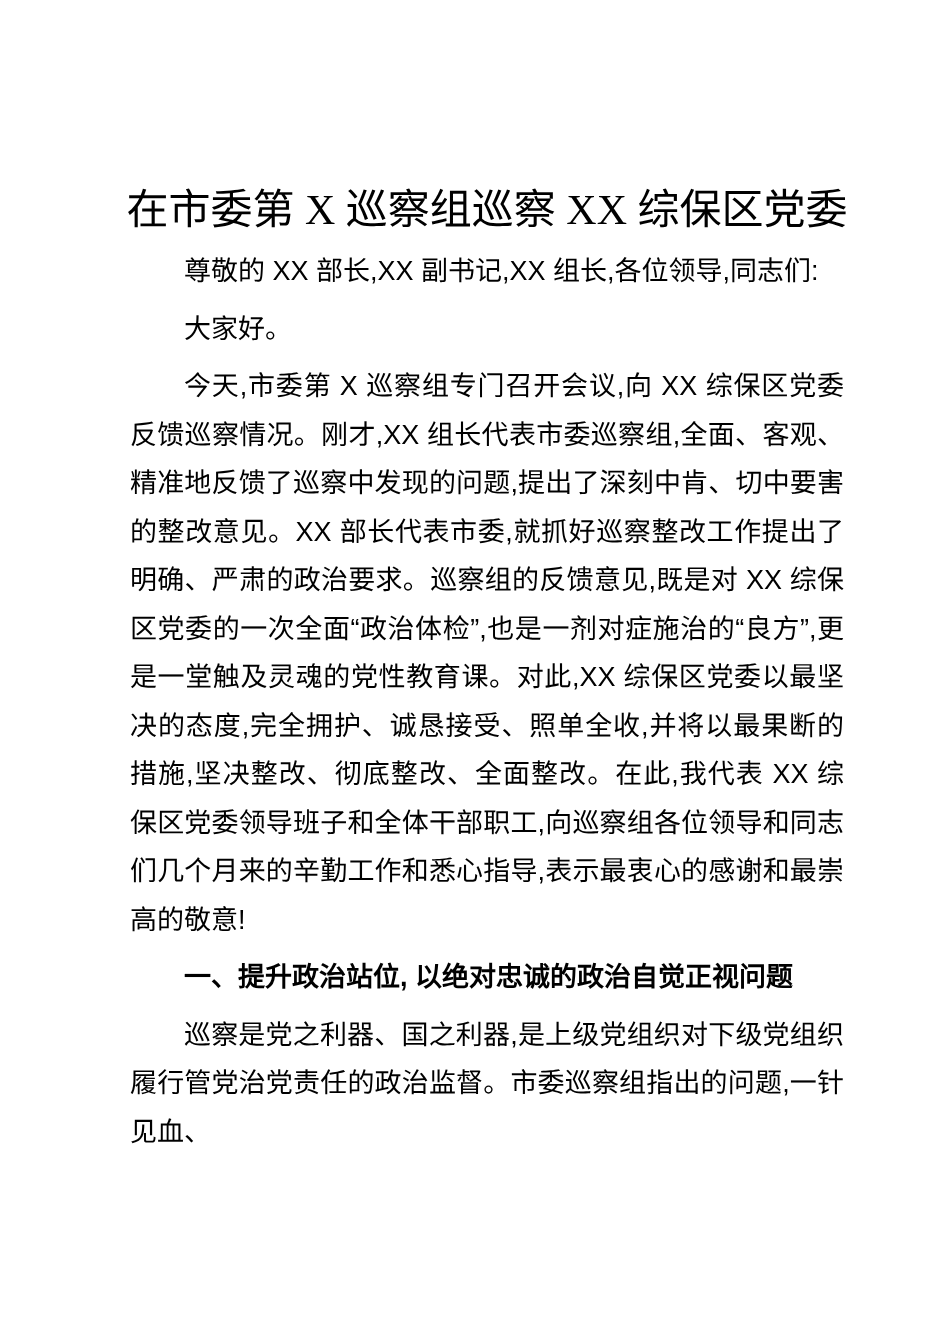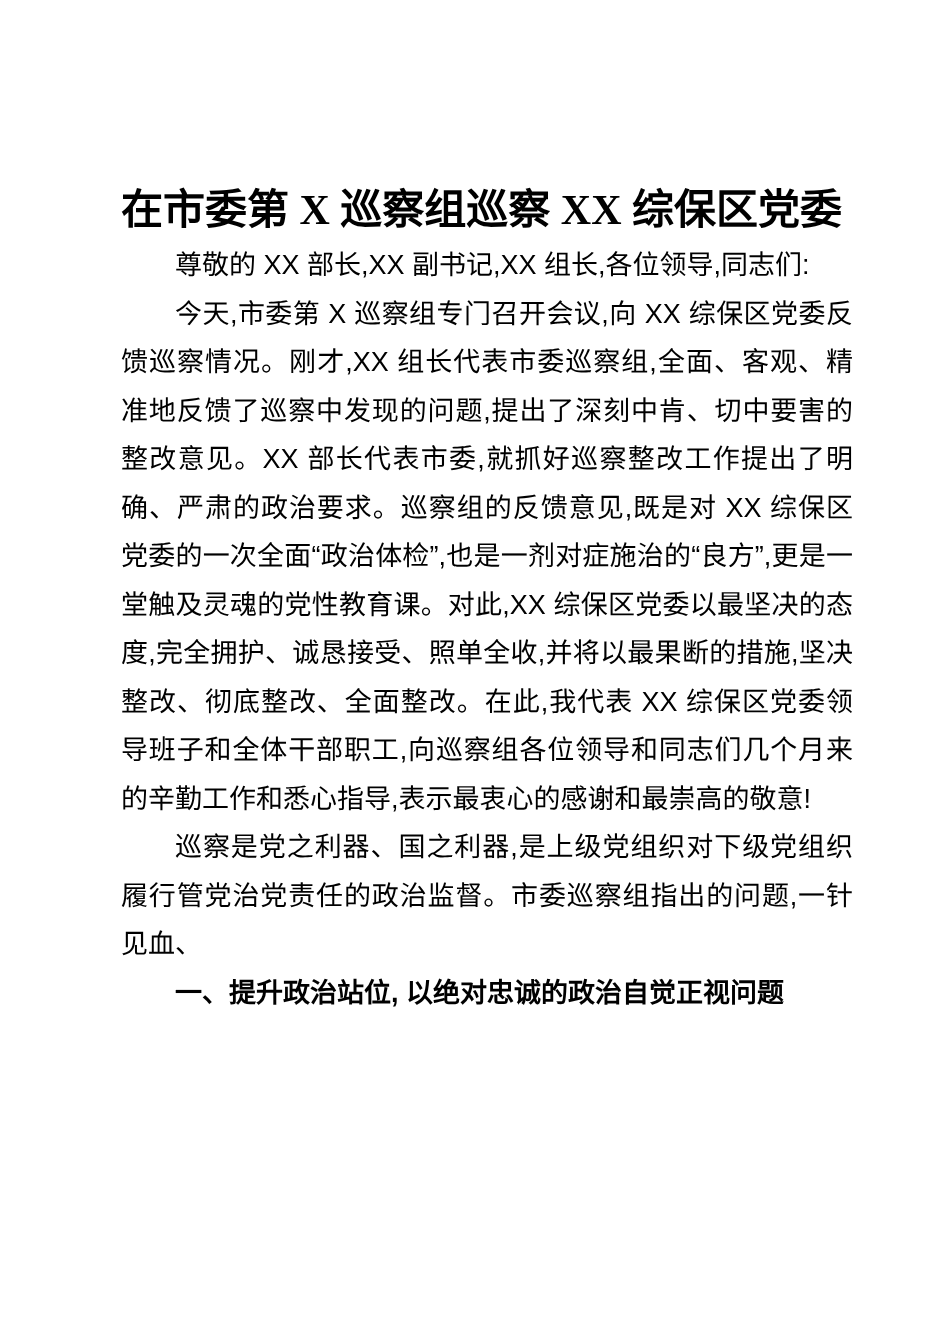--- a/index.html
+++ b/index.html
@@ -17,36 +17,36 @@
     width: 950px;
     height: 1344px;
     background: #ffffff;
     color: #000000;
     padding: 183px 97px 0 121px;
     font-family: "Liberation Sans", "DejaVu Sans", sans-serif;
   }
   .doc-title {
     margin: 0 0 3px 0;
     font-family: "Liberation Serif", "DejaVu Serif", serif;
-    font-weight: 700;
+    font-weight: 400;
     font-size: 42px;
     line-height: 55px;
-    text-align: left;
+    text-align: center;
     letter-spacing: 0;
   }
   .doc-title .title-line {
     display: block;
     white-space: nowrap;
   }
   .doc-body {
     font-size: 27px;
     line-height: 48.5px;
   }
   .para {
-    margin: 0;
+    margin: 9px;
     padding: 0;
     font-size: 27px;
     line-height: 48.5px;
     text-align: justify;
     text-justify: inter-ideograph;
     text-indent: 54px;
     word-break: break-all;
     overflow-wrap: break-word;
   }
   .para.heading {
@@ -55,17 +55,18 @@
 </style>
 </head>
 <body>
 
 <main class="page">
   <h1 class="doc-title">
     <span class="title-line">在市委第 X 巡察组巡察 XX 综保区党委</span>
   </h1>
   <section class="doc-body">
       <p class="para">尊敬的 XX 部长,XX 副书记,XX 组长,各位领导,同志们:</p>
+      <p class="para">大家好。</p>
       <p class="para">今天,市委第 X 巡察组专门召开会议,向 XX 综保区党委反馈巡察情况。刚才,XX 组长代表市委巡察组,全面、客观、精准地反馈了巡察中发现的问题,提出了深刻中肯、切中要害的整改意见。XX 部长代表市委,就抓好巡察整改工作提出了明确、严肃的政治要求。巡察组的反馈意见,既是对 XX 综保区党委的一次全面“政治体检”,也是一剂对症施治的“良方”,更是一堂触及灵魂的党性教育课。对此,XX 综保区党委以最坚决的态度,完全拥护、诚恳接受、照单全收,并将以最果断的措施,坚决整改、彻底整改、全面整改。在此,我代表 XX 综保区党委领导班子和全体干部职工,向巡察组各位领导和同志们几个月来的辛勤工作和悉心指导,表示最衷心的感谢和最崇高的敬意!</p>
+      <p class="para heading">一、提升政治站位, 以绝对忠诚的政治自觉正视问题</p>
       <p class="para">巡察是党之利器、国之利器,是上级党组织对下级党组织履行管党治党责任的政治监督。市委巡察组指出的问题,一针见血、</p>
-      <p class="para heading">一、提升政治站位, 以绝对忠诚的政治自觉正视问题</p>
     </section>
 </main>
 
 </body></html>

